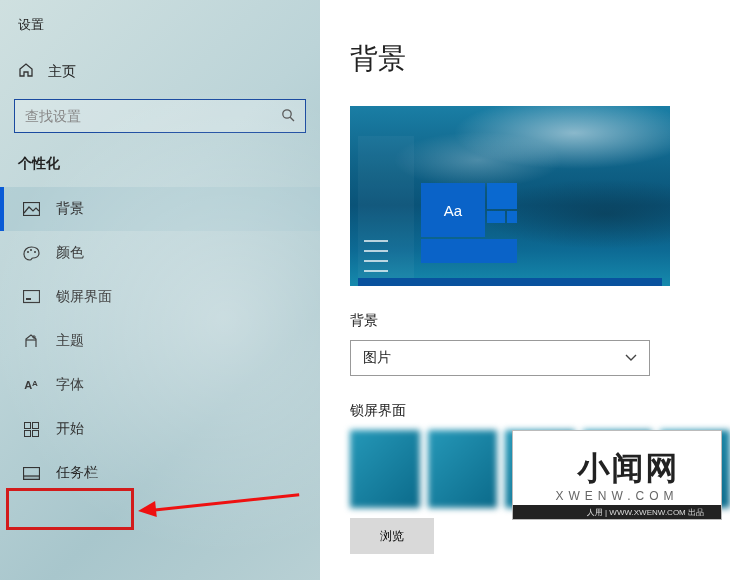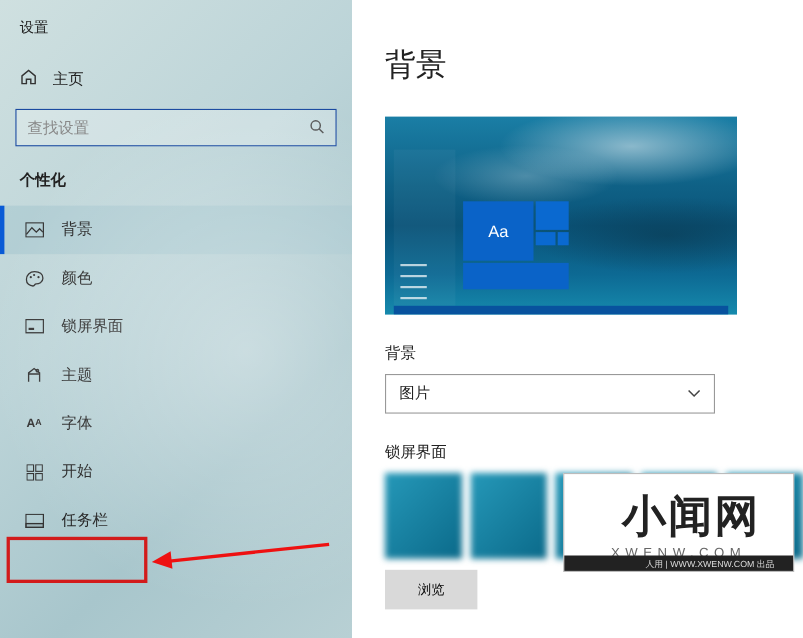--- a/index.html
+++ b/index.html
@@ -135,21 +135,21 @@
     display:flex; gap:8px;
     filter: blur(3px);
   }
   .thumb { flex:1; background: linear-gradient(135deg,#2598b8,#0b6a8a); }
   .watermark {
     position:absolute; right:8px; bottom:60px;
     width:210px; height:90px; border:1px solid #bbb;
     background:#fff;
     display:flex; flex-direction:column; align-items:center; justify-content:center;
   }
-  .watermark .big { font-size:40px; font-weight:800; letter-spacing:2px; font-family: "SimHei","Microsoft YaHei"; margin-left: 23px;}
+  .watermark .big { font-size:32px; font-weight:800; letter-spacing:2px; font-family: "SimHei","Microsoft YaHei"; margin-left: 23px;}
   .watermark .small { font-size:12px; letter-spacing:5px; color:#666; margin-top:-2px;}
   .watermark .bar { position:absolute; left:0; right:0; bottom:0; height:14px; background:#222; color:#ddd; font-size:8px; display:flex; align-items:center; justify-content:flex-end; padding-right:17px;}
   .browse-btn {
     margin-top: 10px;
     width: 84px; height: 36px;
     background:#d9d9d9; border:none;
     font-size:12px; font-family:inherit;
     cursor:pointer;
   }
 </style>

